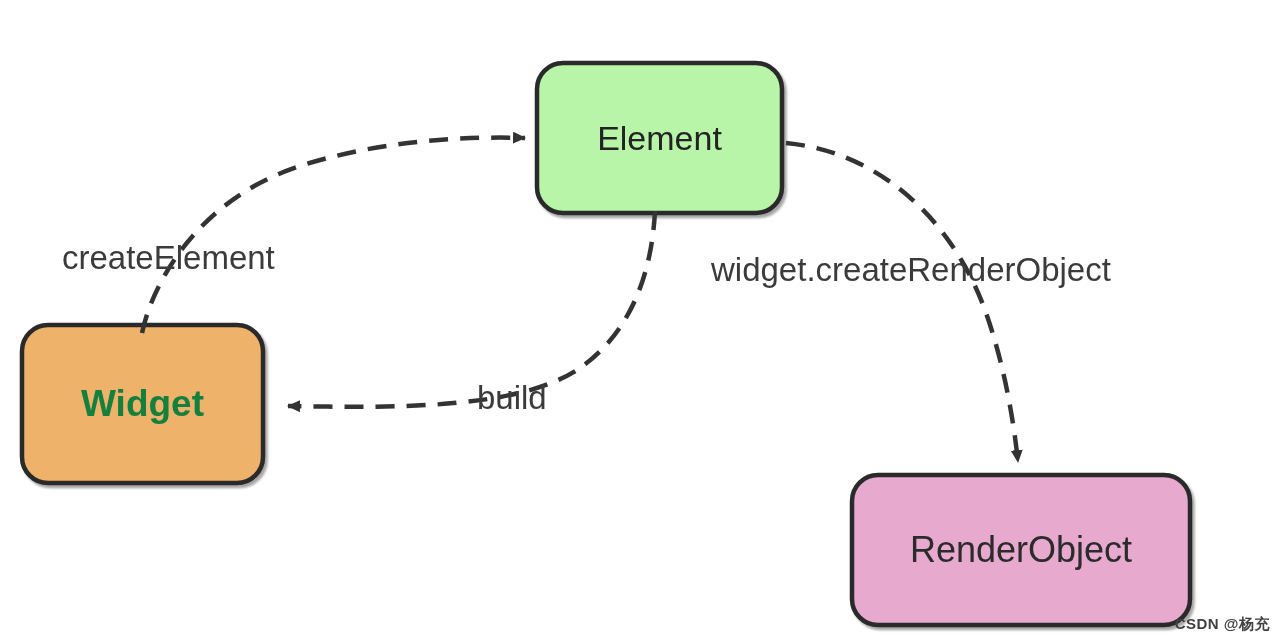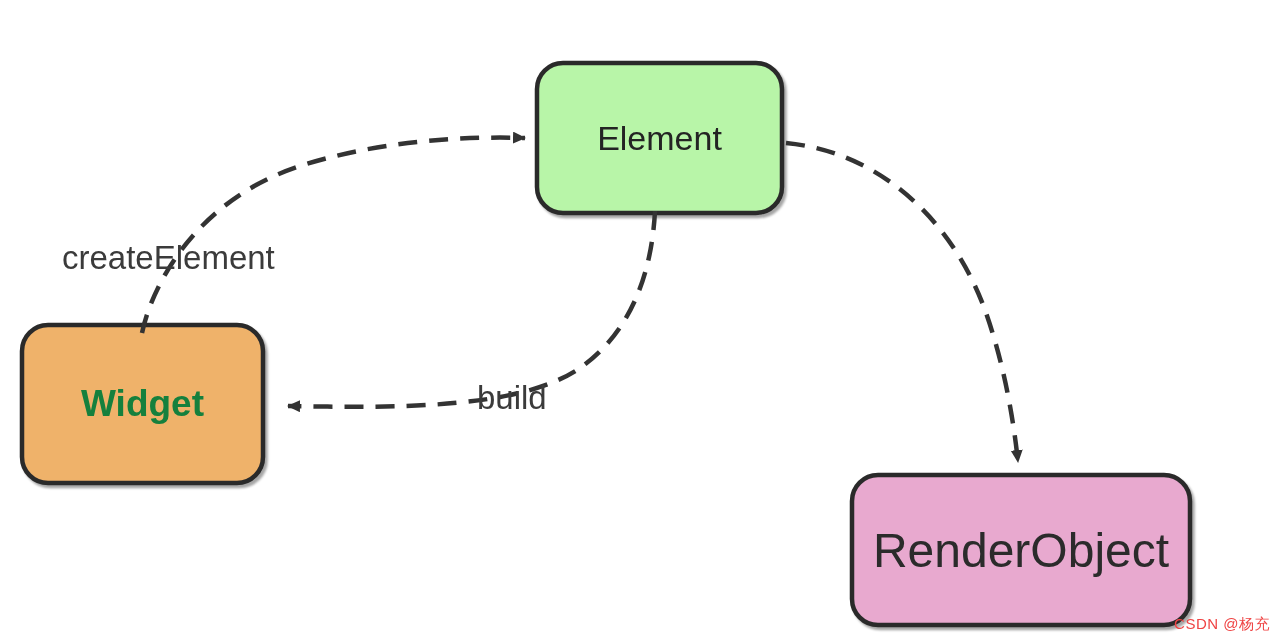--- a/index.html
+++ b/index.html
@@ -42,40 +42,41 @@
     font-size: 37px; font-weight: 700;
     color: #15803d;
   }
   #label-element {
     left: 537px; top: 63px; width: 245px; height: 150px;
     font-size: 34px; font-weight: 400;
     color: #232323;
   }
   #label-renderobject {
     left: 852px; top: 475px; width: 338px; height: 150px;
-    font-size: 48px; font-weight: 400;
+    font-size: 36px; font-weight: 400;
     color: #2b2b2b;
   }
   #label-create-element {
     left: 62px; top: 195px; font-size: 33px; margin-top: 44px;
   }
   #label-build {
     left: 477px; top: 379px; font-size: 33px;
   }
   #label-create-render-object {
     left: 711px; top: 251px; font-size: 33px;
   }
   .watermark {
     position: absolute;
     right: 8px;
     bottom: 6px;
     font-size: 15px;
-    color: #ef4444;
+    color: #404040;
     letter-spacing: 0.5px;
     white-space: nowrap;
+    font-weight: bold;
   }
 </style>
 </head>
 <body>
 
 <div id="canvas">
 
   <svg class="diagram-svg" viewBox="0 0 1278 640">
     <defs>
       <marker id="arrow-right" markerWidth="14" markerHeight="14" refX="12" refY="6" orient="auto" markerUnits="userSpaceOnUse">
@@ -108,16 +109,17 @@
   <div class="node-label" id="label-widget">Widget</div>
 
   <div class="node-label" id="label-element">Element</div>
 
   <div class="node-label" id="label-renderobject">RenderObject</div>
 
   <div class="edge-label" id="label-create-element">createElement</div>
 
   <div class="edge-label" id="label-build">build</div>
 
+  <div class="edge-label" id="label-create-render-object">widget.createRenderObject</div>
 
   <div class="watermark">CSDN @杨充</div>
 
 </div>
 
 </body></html>

